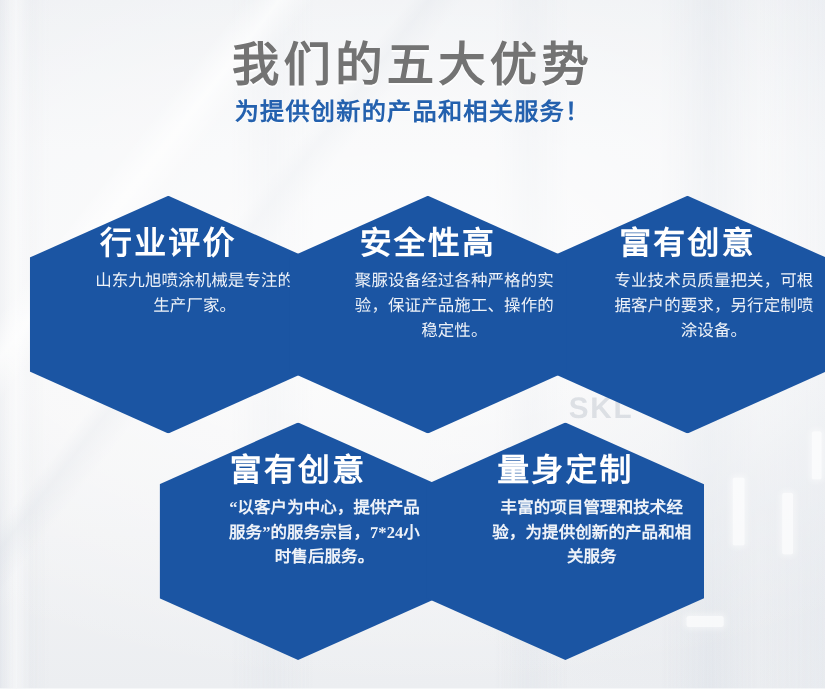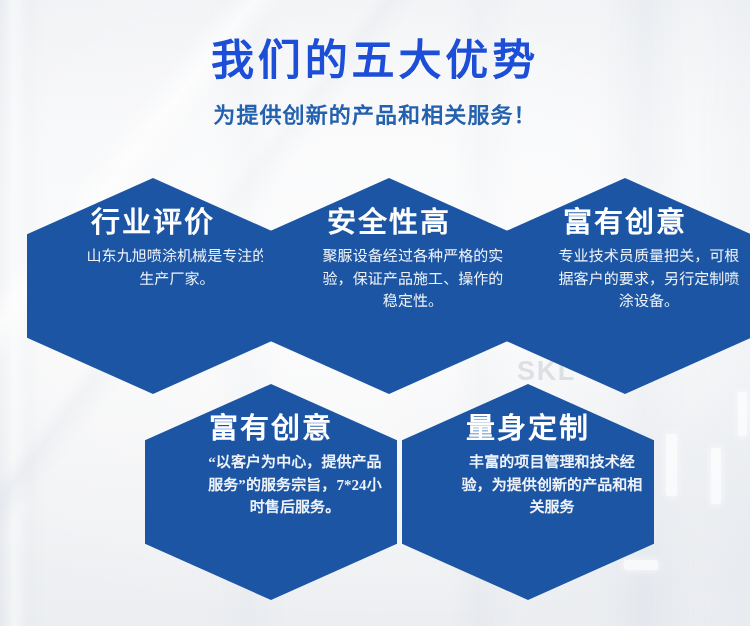--- a/index.html
+++ b/index.html
@@ -106,25 +106,24 @@
     position:absolute;
     left:0; right:0; top:38px;
     text-align:center;
     z-index:5;
   }
   .headline{
     font-size:43px;
     font-weight:700;
     line-height:1.05;
     letter-spacing:.09em;
-    color:#1d4ed8;
+    color:#737373;
     text-shadow:0 1px 0 rgba(255,255,255,.8);
   }
   .subheadline{
-    margin-top:14px;
     font-size:22px;
     font-weight:700;
     letter-spacing:.05em;
     color:#2461ae;
     text-shadow:0 1px 0 rgba(255,255,255,.8);
   }
 
   
   .hex-grid{
     position:absolute;
@@ -167,21 +166,21 @@
     text-align:center;
     margin-left:48px;
   }
 
   
   #hex-0{ left:27px;  top:178px; }
   #hex-1{ left:263px; top:178px; }
   #hex-2{ left:499px; top:178px; }
   
   #hex-3{ left:145px; top:384px; }
-  #hex-4{ left:402px; top:384px; }
+  #hex-4{ left:388px; top:384px; }
 
   
   .hex-body.tight{ max-width:196px;font-weight:bold; }
 </style>
 </head>
 <body>
 
 <div id="stage">
 
   <div class="bg-layer bg-base"></div>

